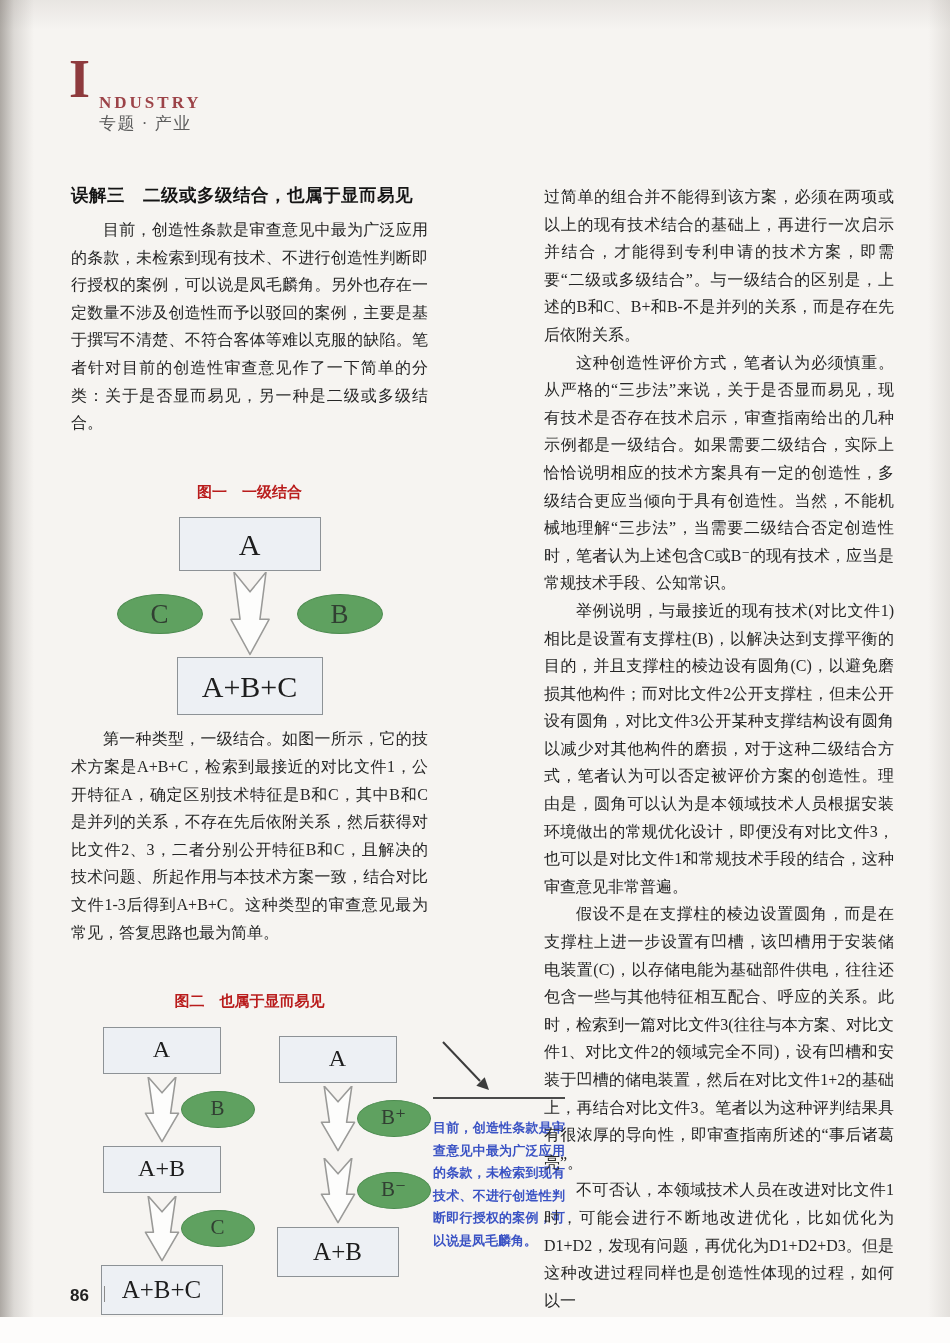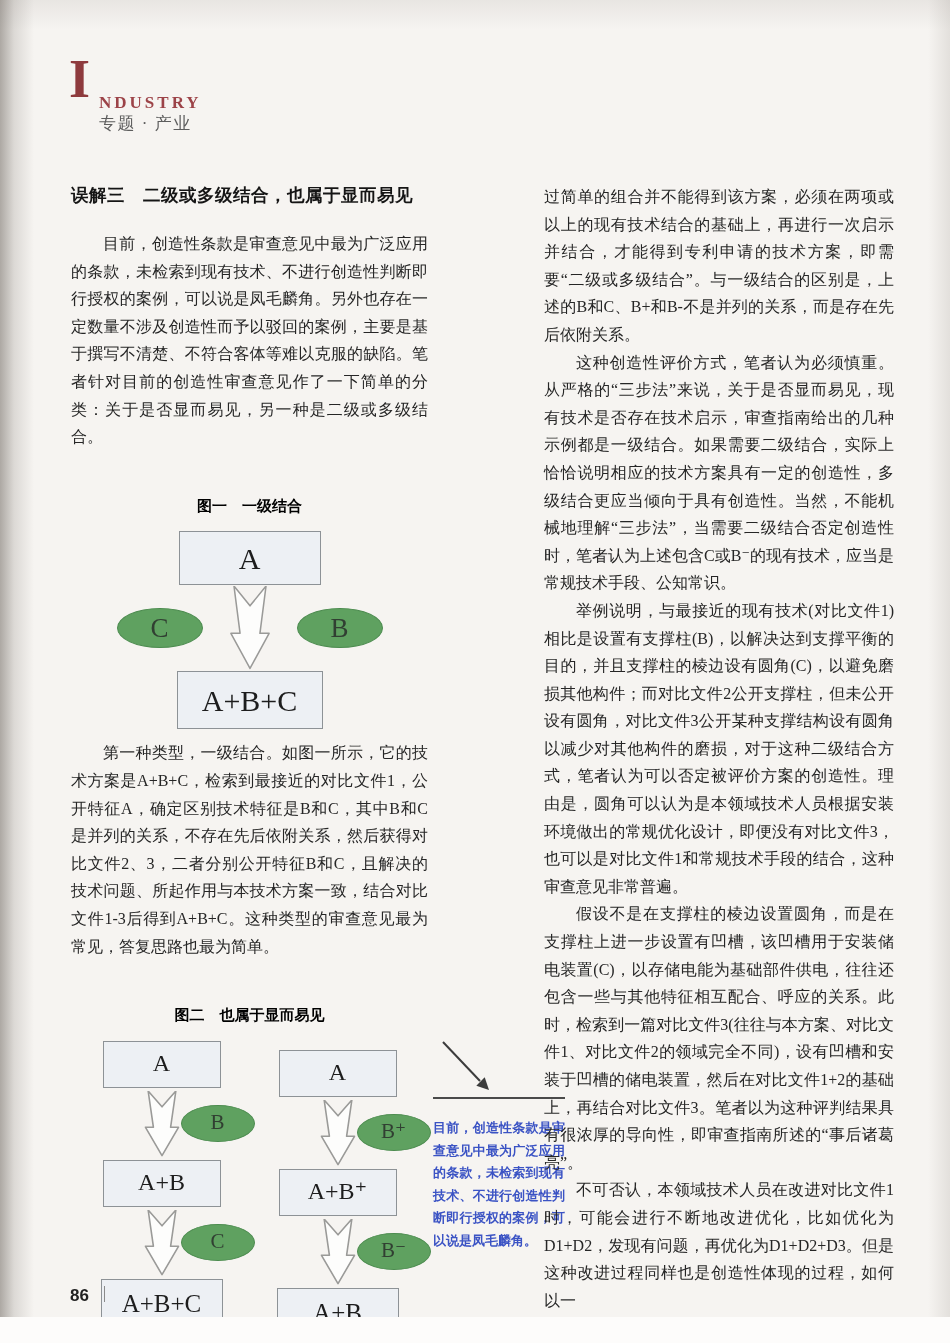--- a/index.html
+++ b/index.html
@@ -23,25 +23,25 @@
   .header-text{display:flex;flex-direction:column;padding-top:5px;margin-top:32px;}
   .magazine{color:#9c4348;font-size:17px;letter-spacing:3px;font-weight:600;line-height:20px;}
   .section{color:#5d5d5d;font-size:17px;letter-spacing:1.5px;line-height:22px;}
   
   .col{position:absolute;top:183px;font-size:16px;line-height:27.6px;text-align:justify;}
   .col-left{left:71px;width:357px;}
   .col-right{left:544px;width:350px;}
   .col p{margin:0;}
   .col p.indent{text-indent:2em;}
   h2.heading{font-family:"Liberation Sans","DejaVu Sans",sans-serif;font-size:17.5px;
-    margin:0 0 23px 0;color:#151515;letter-spacing:.5px;line-height:24px;text-align:left;}
+    margin:0 0 9px 0;color:#151515;letter-spacing:.5px;line-height:24px;text-align:left;}
   
   .figure{margin:9px 0 10px;}
   .fig-caption{text-align:center;font-family:"Liberation Sans","DejaVu Sans",sans-serif;
-    font-weight:bold;font-size:15px;color:#000000;margin-bottom:12px;margin-top:41px;}
+    font-weight:bold;font-size:15px;color:#b91c1c;margin-bottom:12px;margin-top:41px;}
   .fig-box{background:#edf0f4;border:1.5px solid #8d9296;display:flex;align-items:center;
     justify-content:center;color:#1d1d1d;box-sizing:border-box;}
   .ellipse{background:#5fa160;border:1px solid #4d8c50;border-radius:50%;display:flex;
     align-items:center;justify-content:center;color:#313f32;box-sizing:border-box;}
   .arrow-svg{display:block;}
   
   .fig1-body{display:flex;flex-direction:column;align-items:center;}
   .fig1-box-top{width:142px;height:54px;font-size:30px;}
   .fig1-mid{display:flex;align-items:center;gap:24px;height:86px;}
   .fig1-ellipse{width:86px;height:40px;font-size:27px;}
@@ -120,21 +120,20 @@
       </div>
 
       <div class="flow flow-offset">
         <div class="fig-box fig2-box">A</div>
         <div class="arrow-slot">
           <svg class="arrow-svg" width="40" height="66" viewBox="0 0 60 100">
             <polygon points="9,0 30,24 51,0 43,55 55,55 30,98 5,55 17,55" fill="#fdfdfc" stroke="#9a9a98" stroke-width="2.4" stroke-linejoin="round"></polygon>
           </svg>
           <div class="ellipse slot-ellipse">B⁺</div>
         </div>
-        <div class="fig-box fig2-box">A+B⁺</div>
         <div class="arrow-slot">
           <svg class="arrow-svg" width="40" height="66" viewBox="0 0 60 100">
             <polygon points="9,0 30,24 51,0 43,55 55,55 30,98 5,55 17,55" fill="#fdfdfc" stroke="#9a9a98" stroke-width="2.4" stroke-linejoin="round"></polygon>
           </svg>
           <div class="ellipse slot-ellipse">B⁻</div>
         </div>
         <div class="fig-box fig2-box-wide">A+B</div>
       </div>
 
     </div>

